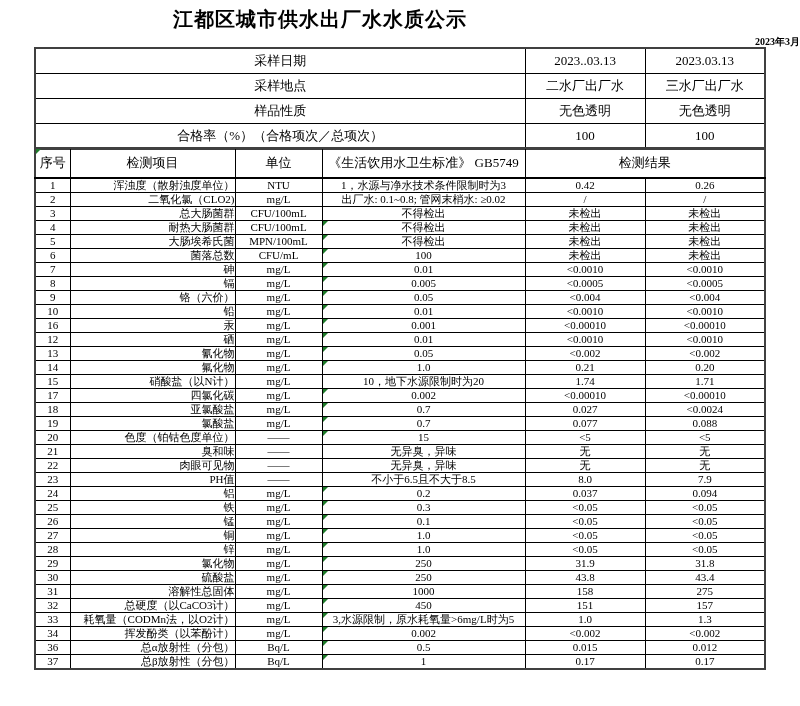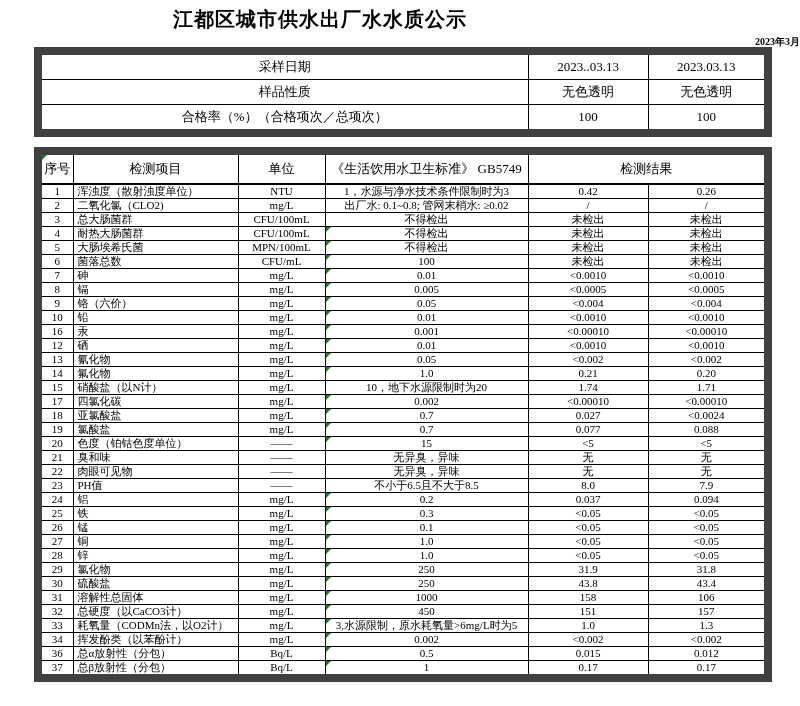--- a/index.html
+++ b/index.html
@@ -24,21 +24,21 @@
     text-align: right;
     font-weight: bold;
     font-size: 10px;
   }
   table {
     border-collapse: collapse;
     table-layout: fixed;
     position: absolute;
     left: 34px;
     width: 730px;
-    border: 8px solid #404040;
+    border: 2px solid #404040;
   }
   td {
     border: 1px solid #000;
     padding: 0;
     text-align: center;
     vertical-align: middle;
     overflow: hidden;
     white-space: nowrap;
   }
   .summary-table { top: 47px; }
@@ -53,21 +53,21 @@
     border-bottom: 2px solid #000;
     position: relative;
   }
   .main-table tbody td {
     height: 13px;
     line-height: 13px;
     font-size: 11px;
     position: relative;
   }
   .item-cell {
-    text-align: left;
+    text-align: right;
     padding-left: 4px !important;
   }
   .tri {
     position: absolute;
     top: 0; left: 0;
     width: 0; height: 0;
     border-top: 5px solid var(--tri-green, #1e7b2a);
     border-right: 5px solid transparent;
     pointer-events: none;
   }
@@ -82,20 +82,25 @@
   <colgroup>
     <col style="width:490px">
     <col style="width:120px">
     <col style="width:120px">
   </colgroup>
   <tbody>
       <tr>
         <td>采样日期</td>
         <td>2023..03.13</td>
         <td>2023.03.13</td>
+      </tr>
+      <tr>
+        <td>采样地点</td>
+        <td>二水厂出厂水</td>
+        <td>三水厂出厂水</td>
       </tr>
       <tr>
         <td>样品性质</td>
         <td>无色透明</td>
         <td>无色透明</td>
       </tr>
       <tr>
         <td>合格率（%）（合格项次／总项次）</td>
         <td>100</td>
         <td>100</td>
@@ -356,21 +361,21 @@
         <td><span class="tri"></span>250</td>
         <td>43.8</td>
         <td>43.4</td>
       </tr>
       <tr>
         <td>31</td>
         <td class="item-cell">溶解性总固体</td>
         <td>mg/L</td>
         <td><span class="tri"></span>1000</td>
         <td>158</td>
-        <td>106</td>
+        <td>275</td>
       </tr>
       <tr>
         <td>32</td>
         <td class="item-cell">总硬度（以CaCO3计）</td>
         <td>mg/L</td>
         <td><span class="tri"></span>450</td>
         <td>151</td>
         <td>157</td>
       </tr>
       <tr>

